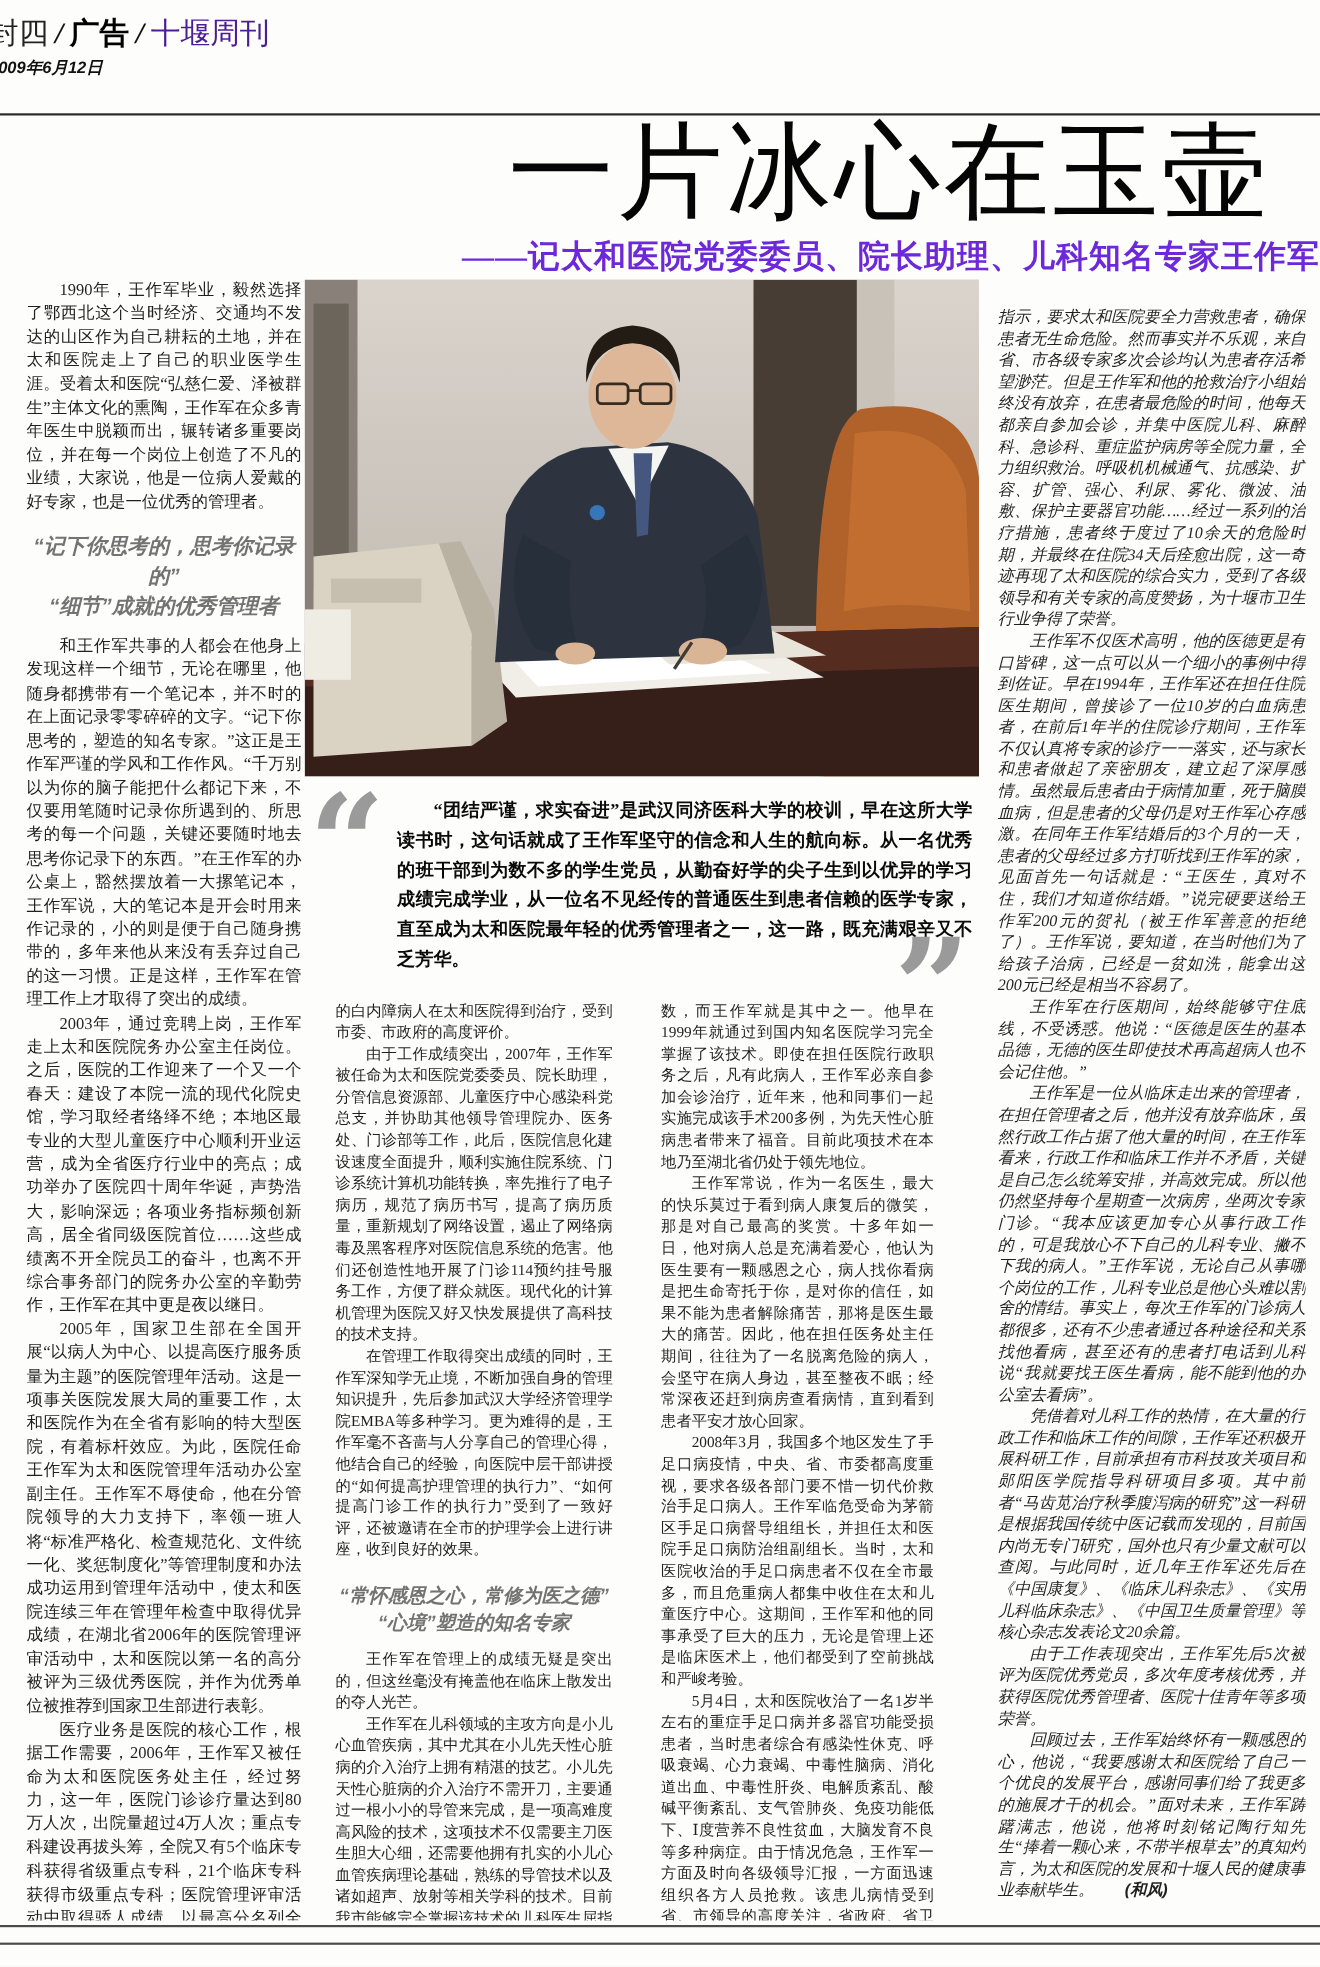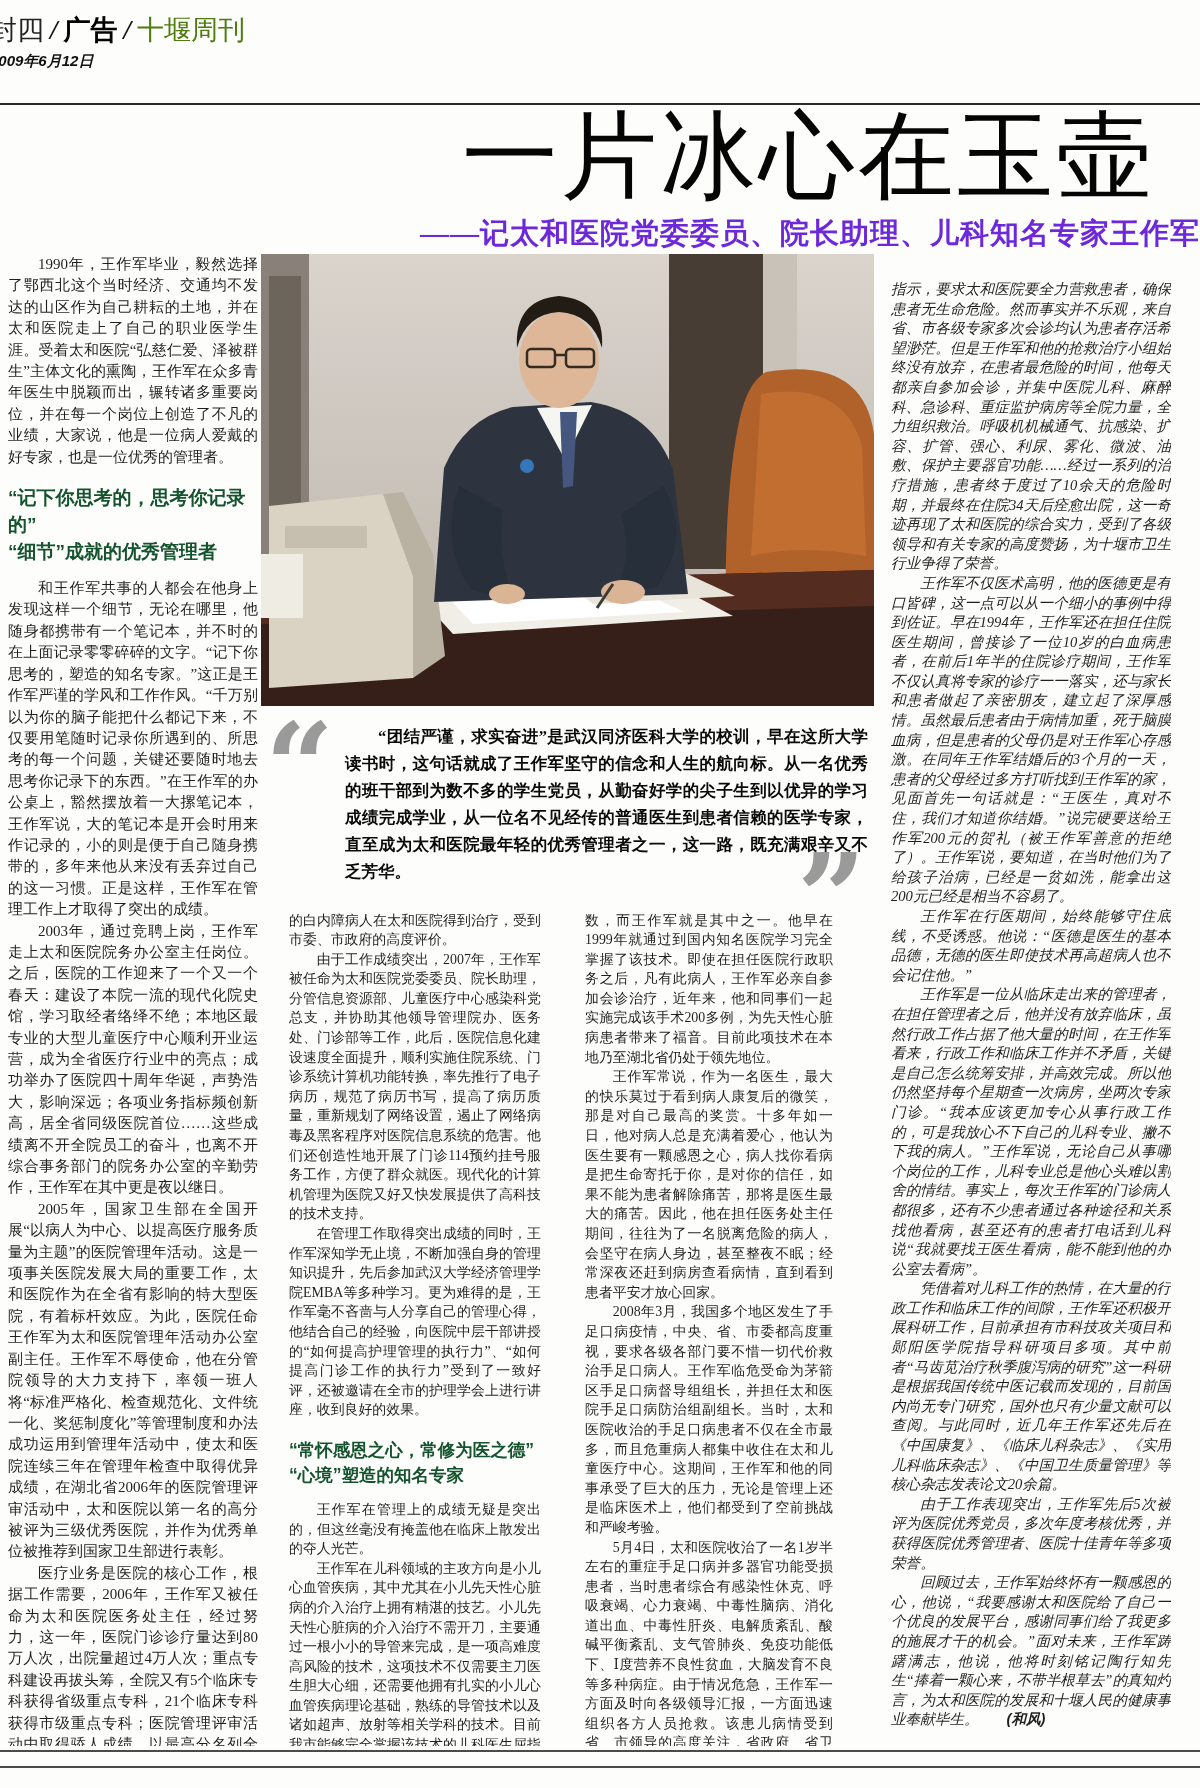--- a/index.html
+++ b/index.html
@@ -4,37 +4,37 @@
 <style>
   html,body{margin:0;padding:0;}
   body{background:#e8e8e8;}
   #page{position:relative;width:1200px;height:1788px;margin:0 auto;background:#fdfdfc;overflow:hidden;
         font-family:"Liberation Serif","DejaVu Serif",serif;color:#1f1f1f;}
   
   .masthead{position:absolute;top:12px;left:-10px;white-space:nowrap;}
   .masthead-line1{font-size:27px;color:#222;font-family:"Liberation Serif","DejaVu Serif",serif;}
   .masthead-line1 .sep{font-weight:bold;font-style:italic;padding:0 6px;color:#111;}
   .masthead-line1 .section{font-weight:bold;color:#000;}
-  .masthead-line1 .publication{color:#4d7c0f;}
+  .masthead-line1 .publication{color:#4c1d95;}
   .masthead-date{margin-top:4px;font-size:15px;font-weight:bold;font-style:italic;
                  font-family:"Liberation Sans","DejaVu Sans",sans-serif;color:#111;}
   .top-rule{position:absolute;top:103px;left:0;width:1200px;height:2px;background:#2b2b2b;}
   
   .headline-wrap{position:absolute;top:108px;left:0;width:1200px;text-align:right;}
   .headline{font-size:96px;line-height:1.02;font-weight:400;letter-spacing:3px;color:#050505;
             transform:translateX(-45px);margin:0;}
   .sub-headline{margin-top:8px;font-size:29px;font-weight:bold;color:#6d28d9;letter-spacing:1px;}
   
-  .body{position:absolute;top:254px;left:8px;width:1163px;height:1492px;display:flex;overflow:hidden;}
+  .body{position:absolute;top:254px;left:24px;width:1163px;height:1492px;display:flex;overflow:hidden;}
   .para{margin:0;text-align:justify;text-indent:2em;}
   .noindent{text-indent:0;}
   .col1{width:250px;margin-right:3px;flex:none;}
   .col1 .para{font-size:15px;line-height:21.4px;}
-  .col-heading{font-family:"Liberation Sans","DejaVu Sans",sans-serif;font-weight:bold;text-align:left;
-               color:#14532d;margin:16px 0 13px 0;}
+  .col-heading{font-family:"Liberation Sans","DejaVu Sans",sans-serif;font-weight:bold;text-align:center;
+               color:#737373;margin:16px 0 13px 0;font-style:italic;}
   .col1 .col-heading{font-size:19px;line-height:27px;}
   .middle{width:613px;margin-right:17px;flex:none;position:relative;}
   .photo{position:relative;width:613px;height:452px;overflow:hidden;background:#c8c1b8;}
   .photo svg{display:block;}
   .quote-block{position:relative;margin-top:13px;padding-left:84px;padding-right:6px;height:172px;}
   .open-quote{position:absolute;left:4px;top:-16px;font-size:120px;line-height:1;color:#9a9a9a;
               font-family:"DejaVu Serif",serif;font-weight:bold;}
   .close-quote{position:absolute;left:536px;top:584px;font-size:120px;line-height:1;color:#9a9a9a;
                font-family:"DejaVu Serif",serif;font-weight:bold;z-index:0;}
   .quote-text{font-size:16.5px;line-height:27px;font-weight:bold;text-align:justify;text-indent:2em;color:#0a0a0a;}

